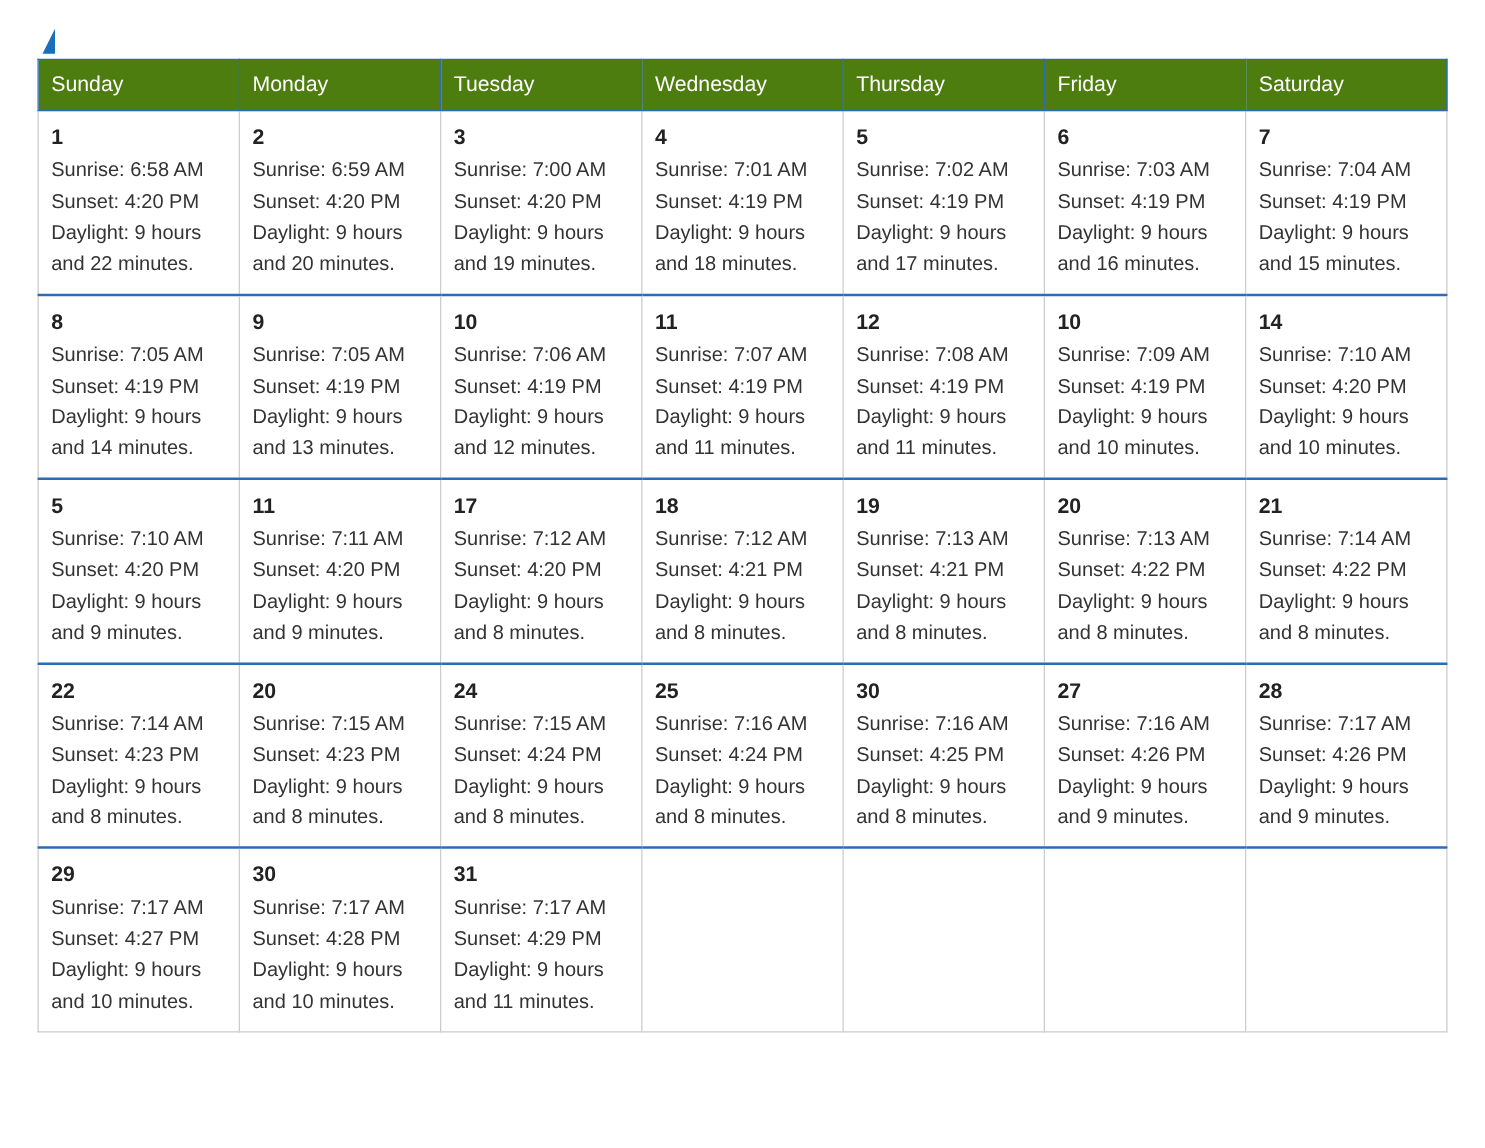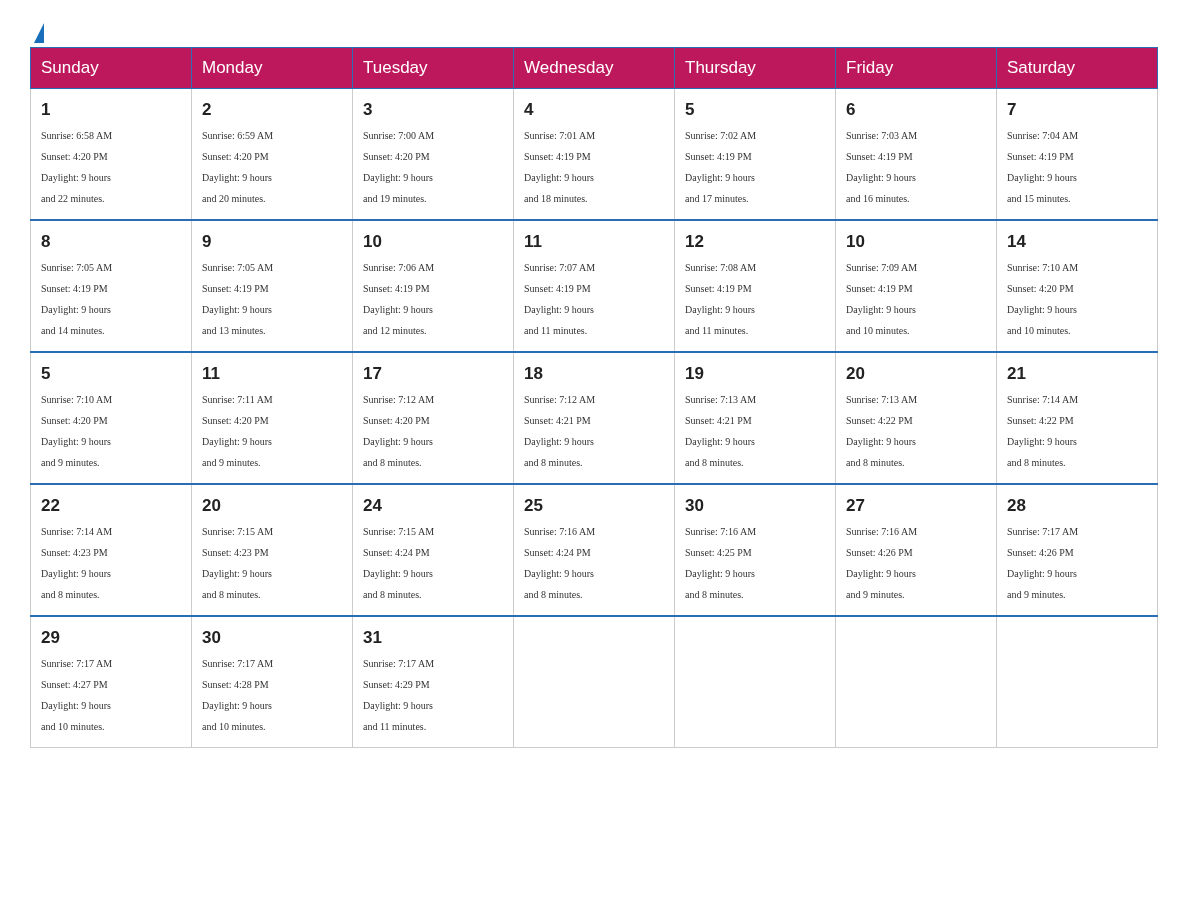--- a/index.html
+++ b/index.html
@@ -36,21 +36,21 @@
       font-size: 22px;
       color: #444;
       margin-top: 4px;
     }
     .calendar-table {
       width: 100%;
       border-collapse: collapse;
       margin-top: 8px;
     }
     .calendar-table th {
-      background: #be185d;
+      background: #4d7c0f;
       color: #fff;
       font-size: 17px;
       font-weight: normal;
       padding: 10px 10px;
       text-align: left;
       border: 1px solid #2a6db5;
     }
     .calendar-table td {
       vertical-align: top;
       padding: 8px 10px 10px 10px;
@@ -62,22 +62,21 @@
     }
     .day-num {
       font-size: 17px;
       font-weight: bold;
       color: #222;
       display: block;
       margin-bottom: 2px;
     }
     .day-info {
       color: #333;
-      font-size: 10px;
-      font-family: Liberation Serif, serif;
+      font-size: 16px;
     }
     .empty-cell {
       background: #fff;
     }
     .row-divider td {
       border-top: 2px solid #2a6db5;
     }
   </style>
 </head>
 <body>

